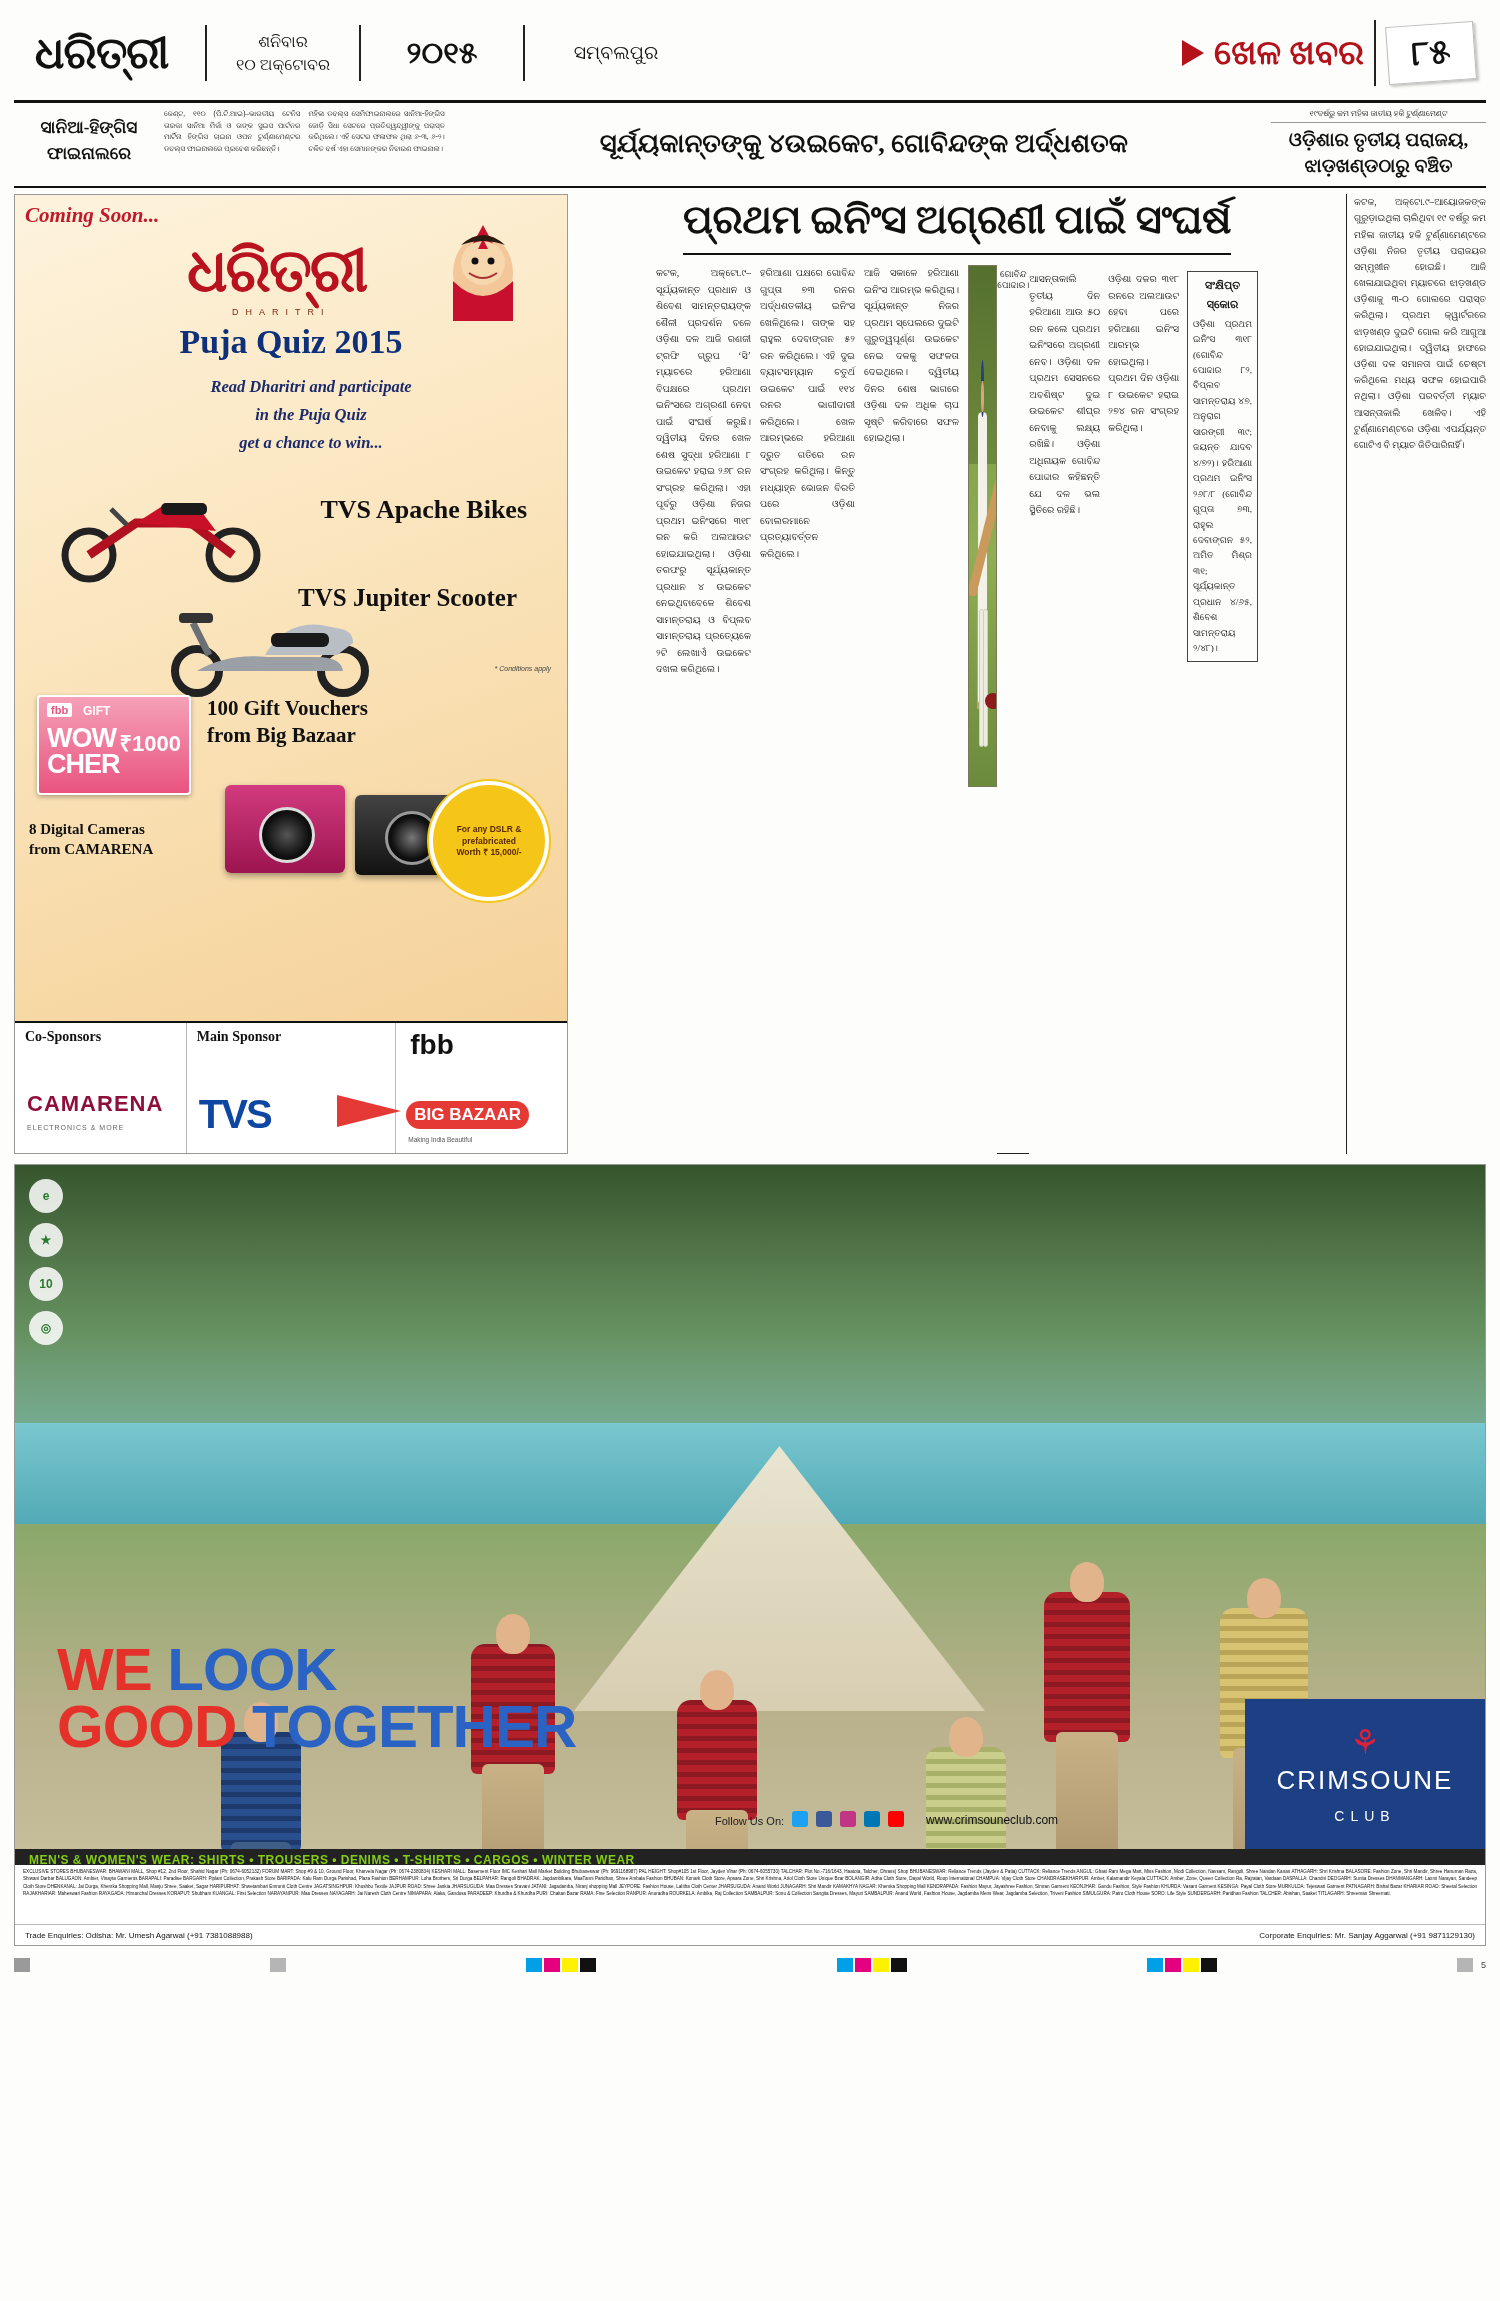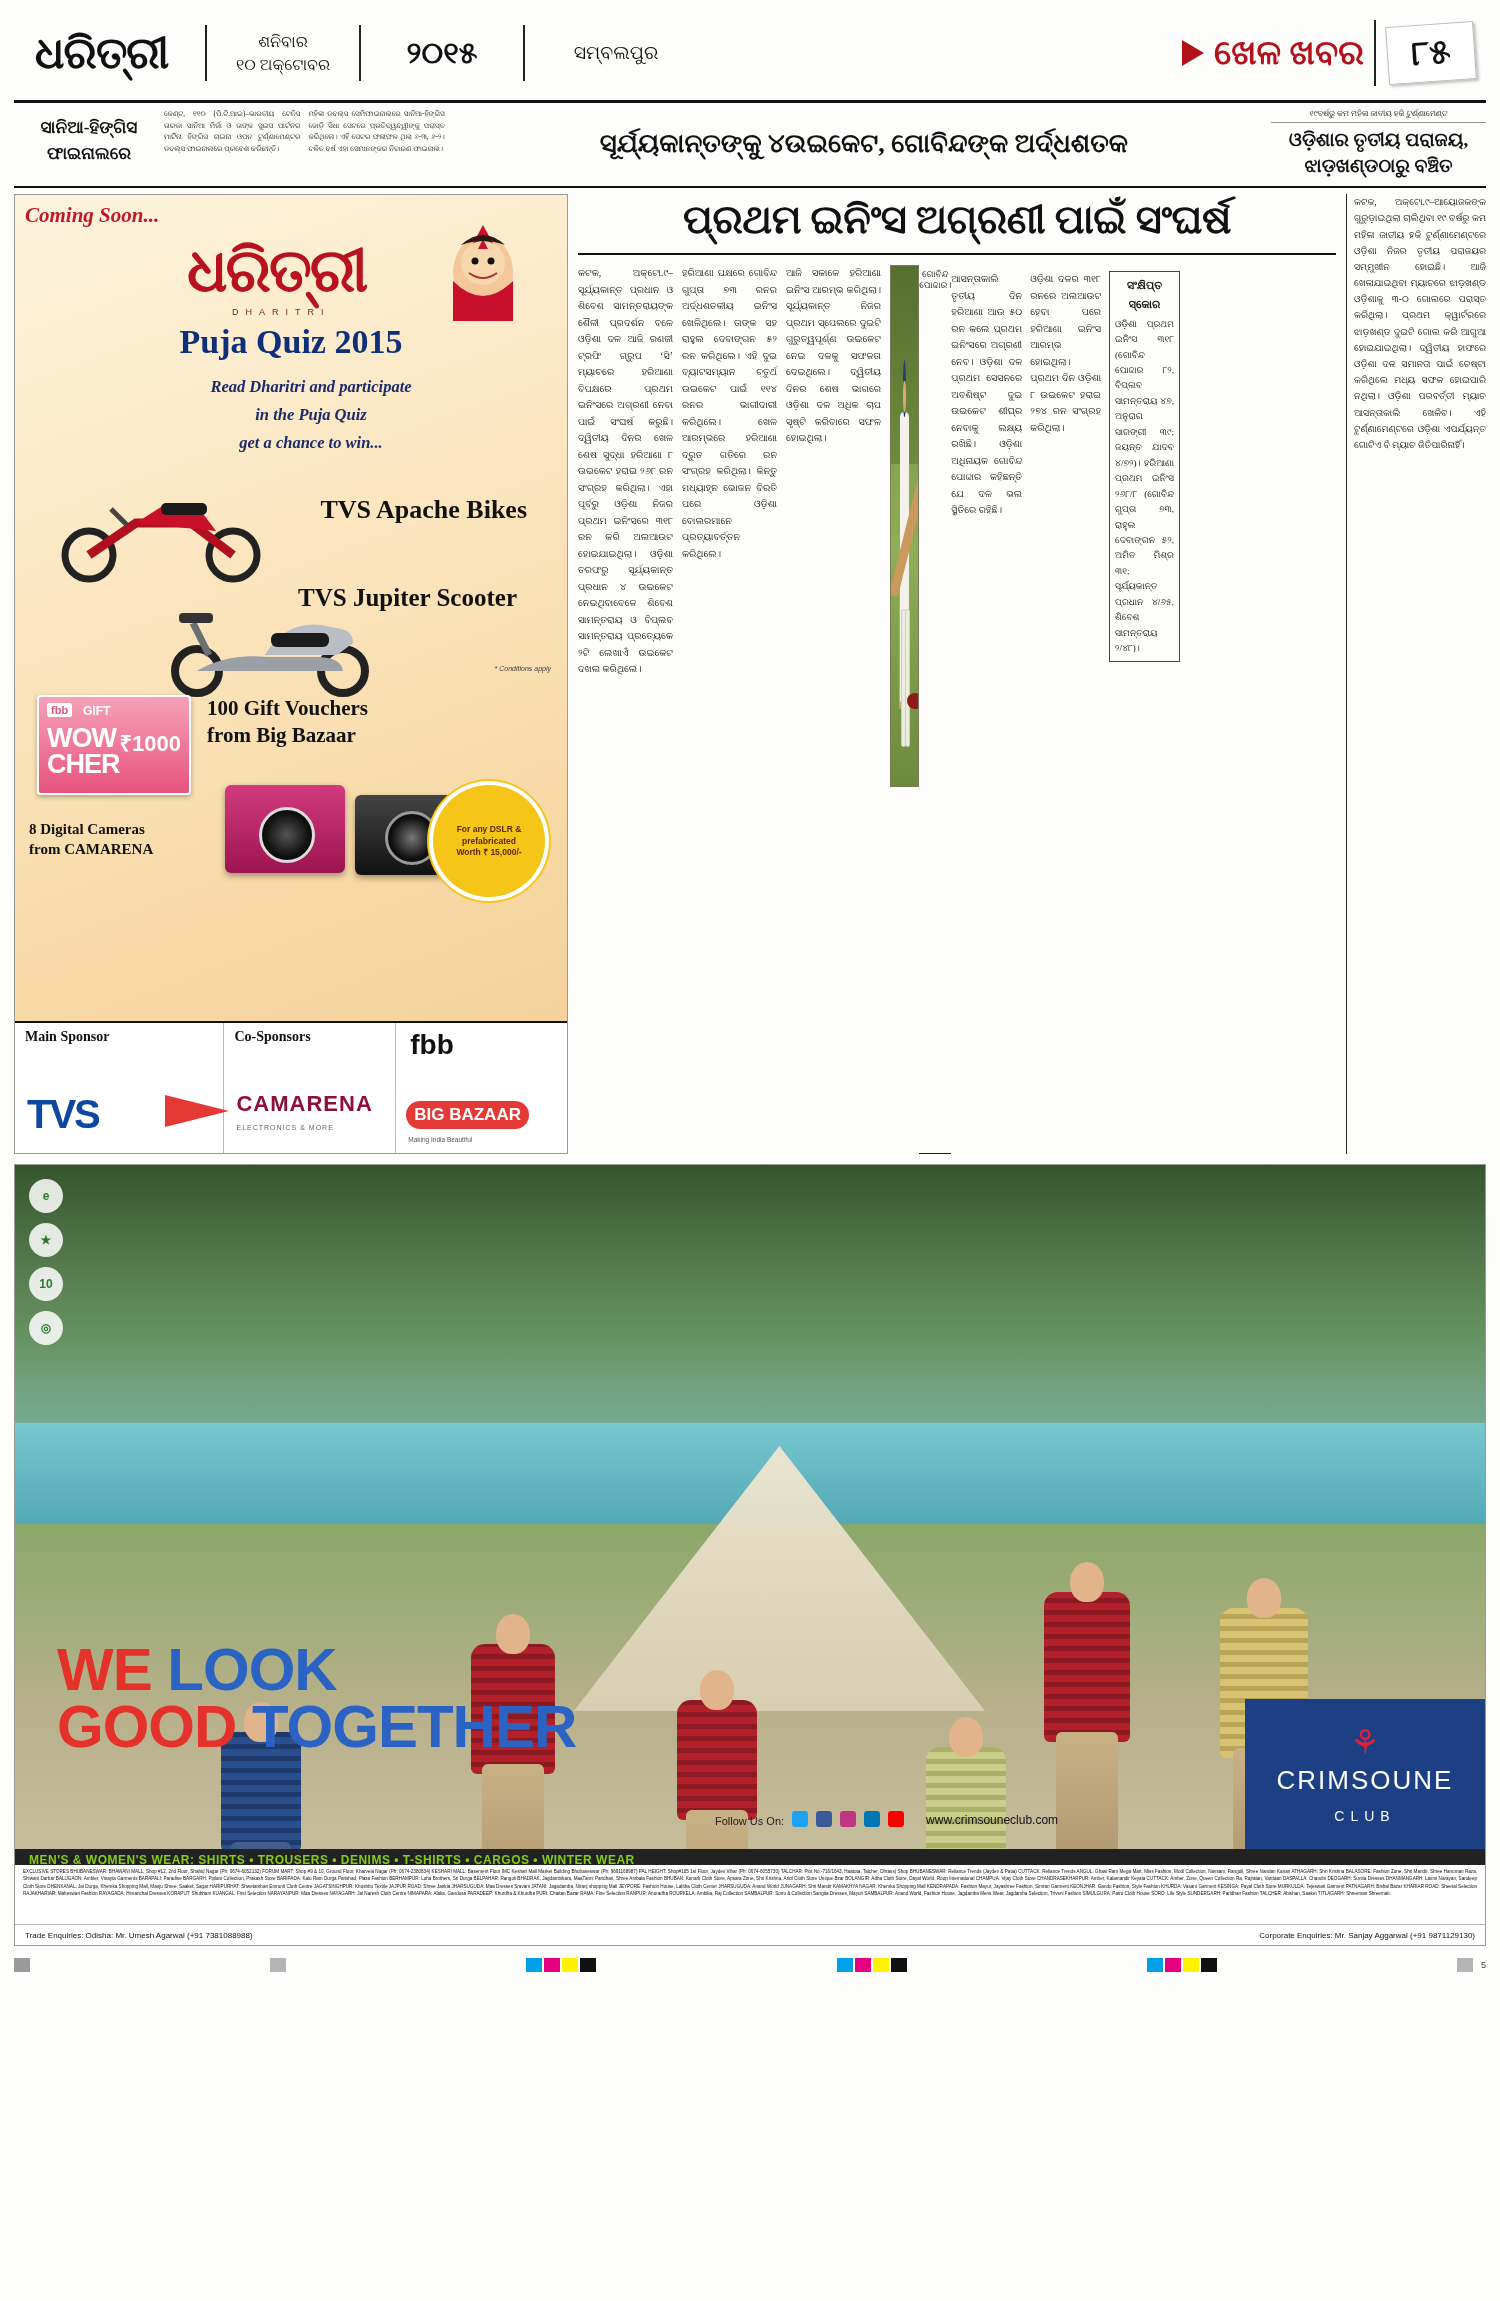--- a/index.html
+++ b/index.html
@@ -322,20 +322,21 @@
   .cam-sub { position:absolute; left: 12px; bottom: 22px; font-size: 7px; color:#666; letter-spacing:1px;}
   .fbb-logo { position:absolute; left: 14px; top: 6px; font-size: 28px; font-weight: bold; color:#111;}
   .bb-logo { position:absolute; left: 10px; bottom: 24px; background:#e53935; color:#fff; font-size:17px; font-weight:bold; padding:4px 8px; border-radius:14px;}
   .bb-sub { position:absolute; left: 12px; bottom: 10px; font-size: 6.5px; color:#555;}
 
   
   .mid {
     flex: 1;
     display: flex;
     flex-direction: column;
+    align-items: center;
   }
   .headline {
     font-family: "Liberation Serif", serif;
     font-size: 40px;
     font-weight: bold;
     text-align: center;
     letter-spacing: -0.5px;
     margin: 2px 0 10px 0;
     border-bottom: 2px solid #111;
     padding-bottom: 10px;
@@ -619,29 +620,29 @@
           <span class="lens"></span>
         </div>
       <div class="camera2-shape">
           <span class="lens"></span>
         </div>
 
       <div class="ad-burst" style="white-space:pre-line;">For any DSLR &amp; prefabricated
 Worth ₹ 15,000/-</div>
 
       <div class="ad-sponsor-bar">
+        <div class="sp-cell">
+          <div class="sp-label">Co-Sponsors</div>
+          <div class="cam-logo">CAMARENA</div>
+          <div class="cam-sub">ELECTRONICS &amp; MORE</div>
+        </div>
         <div class="sp-cell main">
           <div class="sp-label">Main Sponsor</div>
           <div class="tvs-logo">TVS</div>
           <div class="tvs-swoosh"></div>
-        </div>
-        <div class="sp-cell">
-          <div class="sp-label">Co-Sponsors</div>
-          <div class="cam-logo">CAMARENA</div>
-          <div class="cam-sub">ELECTRONICS &amp; MORE</div>
         </div>
         <div class="sp-cell">
           <div class="fbb-logo">fbb</div>
           <div class="bb-logo">BIG BAZAAR</div>
           <div class="bb-sub">Making India Beautiful</div>
         </div>
       </div>
     </div>
 
     <div class="mid">

